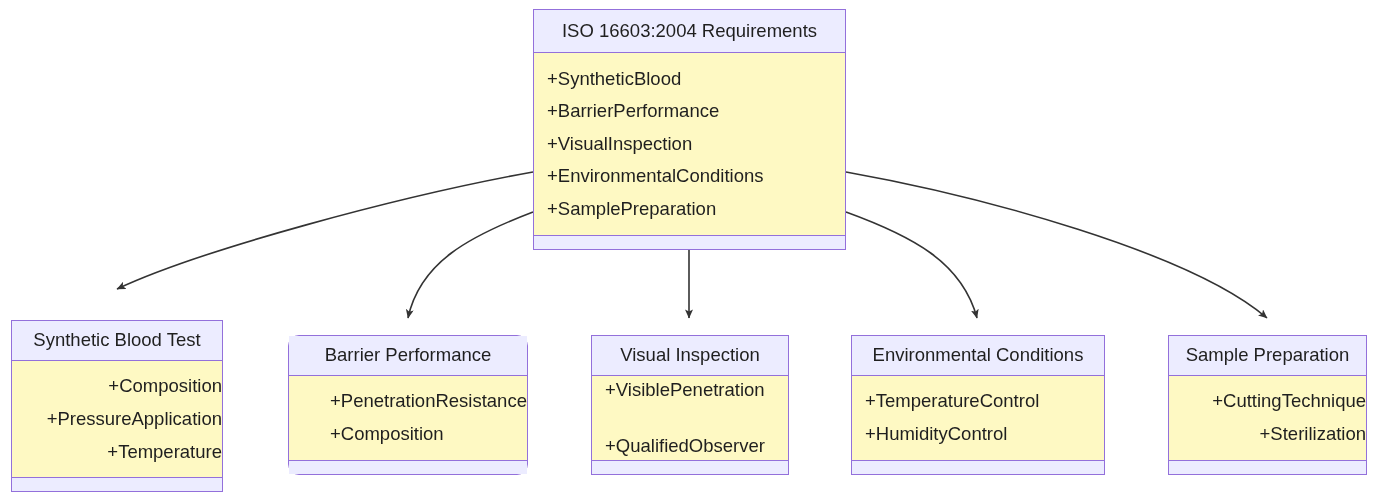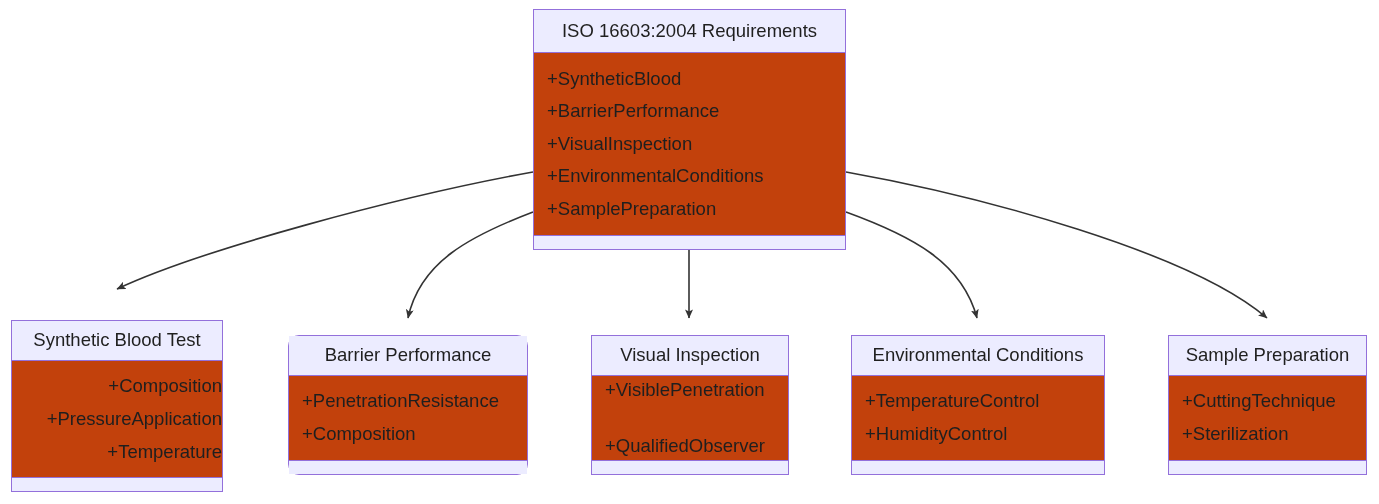--- a/index.html
+++ b/index.html
@@ -46,21 +46,21 @@
     align-items: center;
     justify-content: center;
     border-bottom: 1.4px solid #9370db;
     background: #ececff;
   }
   .class-attrs {
     box-sizing: border-box;
     width: 100%;
     flex: 1 1 auto;
     border-bottom: 1.4px solid #9370db;
-    background: #c2410c;
+    background: #fef9c3;
     padding: 0;
     display: flex;
     flex-direction: column;
     justify-content: center;
   }
   .attr-row {
     font-size: 18.5px;
     color: #1f1f1f;
     line-height: 1;
     padding-left: 13px;
@@ -85,30 +85,30 @@
 
   
   .child-node .class-title { height: 40px; }
   .child-node .attr-row { height: 33px; display: flex; align-items: center; }
   .child-node .class-methods { height: 13px; }
 
   #node-synthetic-blood-test { left: 11px;   top: 320px; width: 212px; height: 172px; }
   #node-synthetic-blood-test .class-attrs { height: 117px; align-items: flex-end; }
 
   #node-barrier-performance  { left: 288px;  top: 335px; width: 240px; height: 140px; border-radius: 11px; }
-  #node-barrier-performance .class-attrs { height: 85px; }
+  #node-barrier-performance .class-attrs { height: 85px; padding-left: 28px; }
 
   #node-visual-inspection    { left: 591px;  top: 335px; width: 198px; height: 140px; }
   #node-visual-inspection .class-attrs { height: 85px; gap: 28px; }
 
   #node-environmental-conditions { left: 851px; top: 335px; width: 254px; height: 140px; }
   #node-environmental-conditions .class-attrs { height: 85px; text-align: right; }
 
   #node-sample-preparation   { left: 1168px; top: 335px; width: 199px; height: 140px; }
-  #node-sample-preparation .class-attrs { height: 85px; }
+  #node-sample-preparation .class-attrs { height: 85px; align-items: flex-end; }
 </style>
 </head>
 <body>
 
 <div id="diagram-canvas">
 
   <svg id="edge-layer" width="1379" height="504" viewBox="0 0 1379 504">
     <defs>
       <marker id="arrowhead" markerWidth="10" markerHeight="8" refX="8.6" refY="4" orient="auto" markerUnits="userSpaceOnUse">
         <path d="M0,0 L9,4 L0,8 L2.2,4 Z" fill="#333333"></path>

